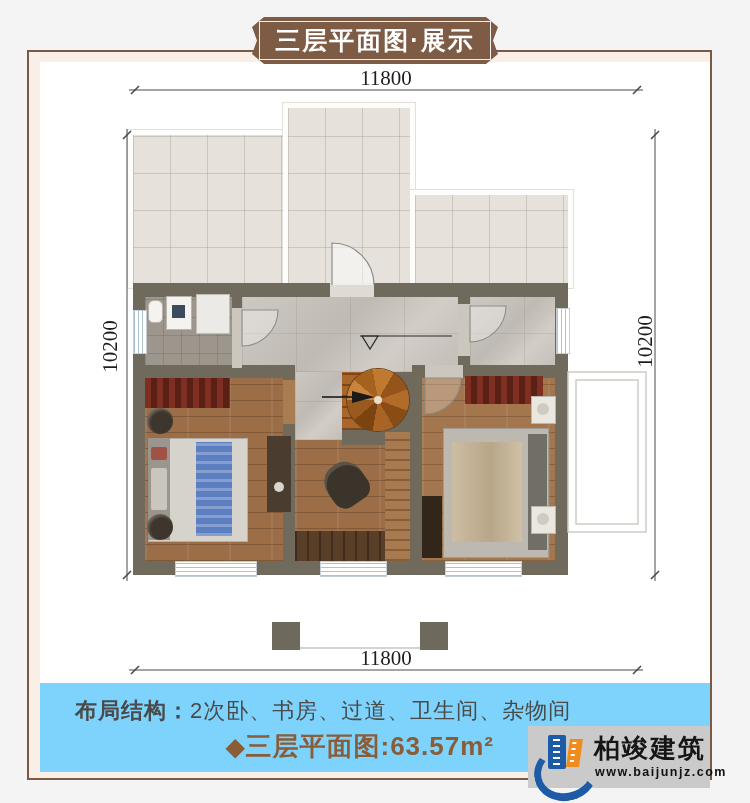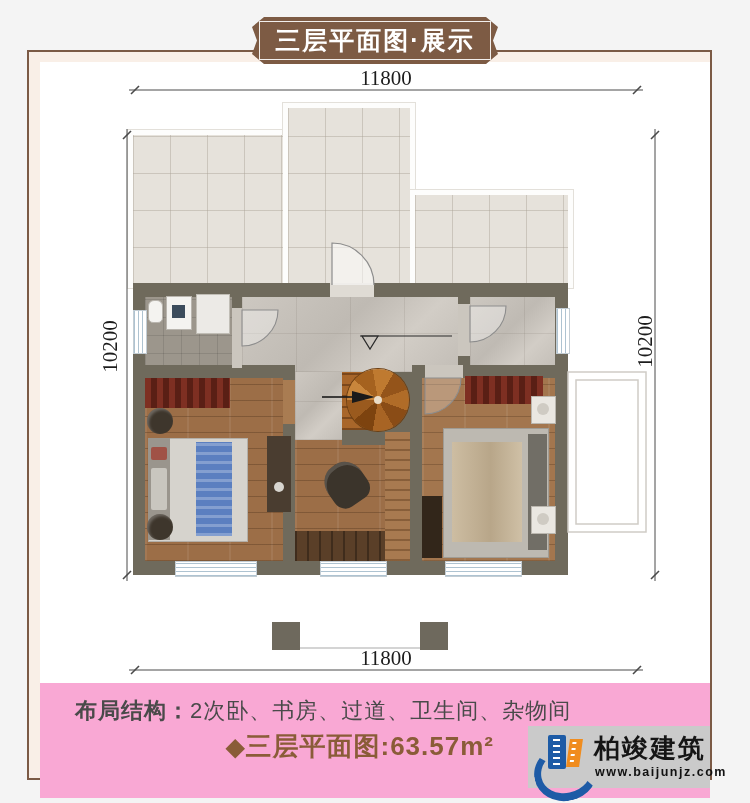--- a/index.html
+++ b/index.html
@@ -144,21 +144,21 @@
   .lbl-study{left:288px;top:473px;width:50px;font-size:15px}
   .lbl-elev{left:358px;top:310px;width:84px;font-family:"Liberation Serif",serif;font-size:21px;font-weight:400;color:#161616;letter-spacing:1px;text-align:center}
   .lbl-down{left:298px;top:373px;width:28px;font-family:"Liberation Serif",serif;font-size:23px;font-weight:600;color:#111;text-align:center}
 
   
   .col{width:28px;height:28px;background:#6e695d}
   .col1{left:272px;top:622px}
   .col2{left:420px;top:622px}
 
   
-  .bar{left:40px;top:683px;width:670px;height:115px;background:#f9a8d4;z-index:20}
+  .bar{left:40px;top:683px;width:670px;height:89px;background:#7dd3fc;z-index:20}
   .bar-line1{position:absolute;left:35px;top:13px;font-size:22px;color:#4a4a4a;letter-spacing:1px}
   .bar-line1 b{font-weight:700}
   .bar-line2{position:absolute;left:0;top:46px;width:640px;text-align:center;font-size:26px;font-weight:700;color:#8a5c38;letter-spacing:1px}
   .bar-line2 .sq{font-size:24px}
 
   
   .logo-bg{left:528px;top:726px;width:182px;height:62px;background:#cacaca;z-index:21}
   .logo{left:532px;top:729px;width:178px;height:62px;z-index:22}
   .logo-icon{position:absolute;left:2px;top:2px;width:58px;height:56px}
   .swoosh{position:absolute;left:0px;top:14px;width:50px;height:42px;border:6px solid transparent;

